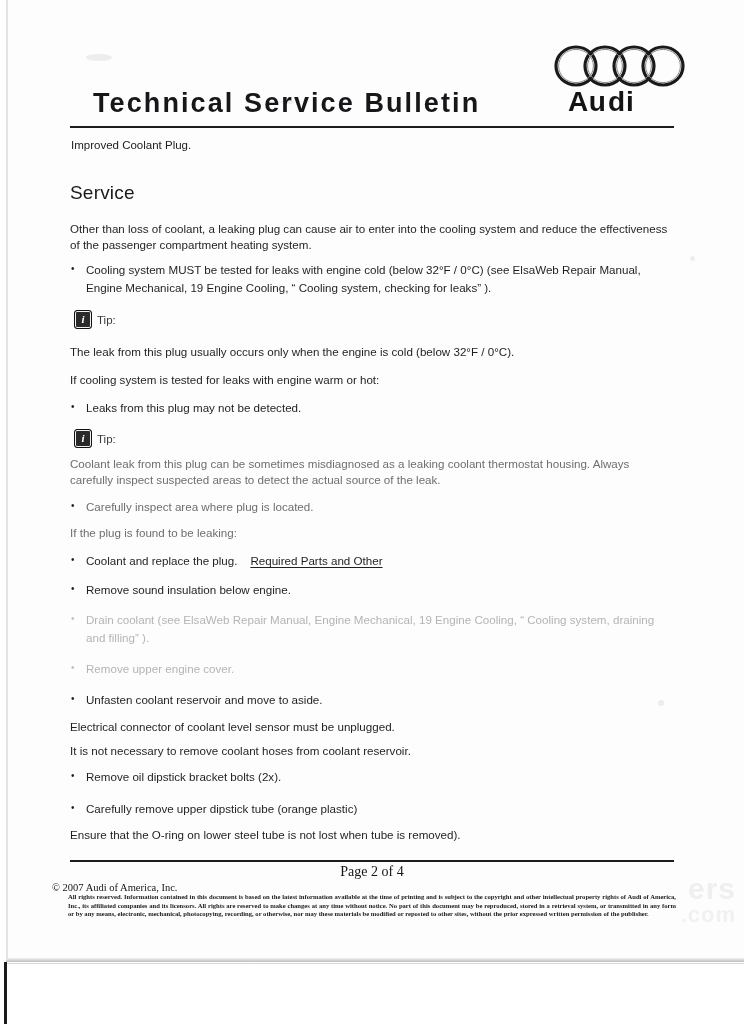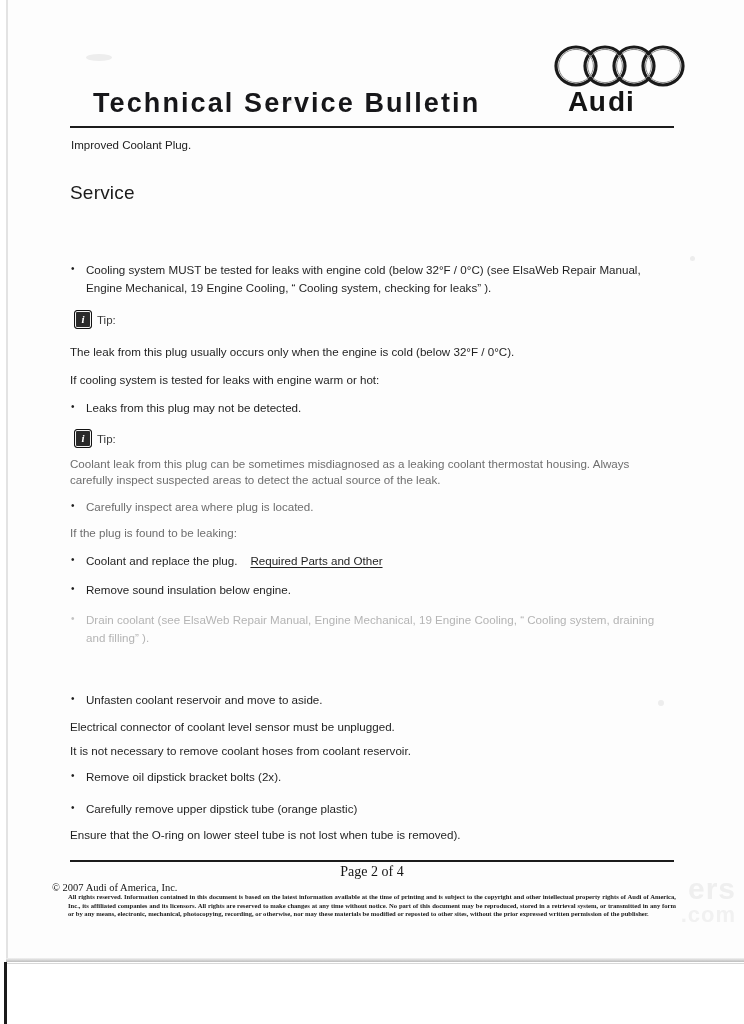--- a/index.html
+++ b/index.html
@@ -298,20 +298,21 @@
       <text x="40" y="27" font-family="Liberation Sans, sans-serif" font-size="28" font-weight="bold" fill="#141414" letter-spacing="0.5">d</text>
       <text x="58" y="27" font-family="Liberation Sans, sans-serif" font-size="28" font-weight="bold" fill="#141414" letter-spacing="0.5">i</text>
     </svg>
   </div>
 
   <div class="header-rule"></div>
   <div class="subtitle">Improved Coolant Plug.</div>
 
   <div class="section-heading" style="top:182px;">Service</div>
 
+  <div class="para" style="top:221px;">Other than loss of coolant, a leaking plug can cause air to enter into the cooling system and reduce the effectiveness of the passenger compartment heating system.</div>
 
   <div class="bullet" style="top:261px;">Cooling system MUST be tested for leaks with engine cold (below 32°F / 0°C) (see ElsaWeb Repair Manual, Engine Mechanical, 19 Engine Cooling, “  Cooling system, checking for leaks”  ).</div>
 
   <div class="tip-row" style="top:310px;">
     <span class="tip-icon">
         <span>i</span>
       </span>
     <span class="tip-label">Tip:</span>
   </div>
 
@@ -336,20 +337,21 @@
 
   <div class="bullet" style="top:552px;">
     <span>Coolant and replace the plug.</span>
     <span>&nbsp;&nbsp;&nbsp;</span><span class="u-link">Required Parts and Other</span>
   </div>
 
   <div class="bullet" style="top:581px;">Remove sound insulation below engine.</div>
 
   <div class="bullet faded" style="top:611px;">Drain coolant (see ElsaWeb Repair Manual, Engine Mechanical, 19 Engine Cooling, “  Cooling system, draining and filling”  ).</div>
 
+  <div class="bullet faded" style="top:660px;">Remove upper engine cover.</div>
 
   <div class="bullet" style="top:691px;">Unfasten coolant reservoir and move to aside.</div>
 
   <div class="para" style="top:719px;">Electrical connector of coolant level sensor must be unplugged.</div>
 
   <div class="para" style="top:743px;">It is not necessary to remove coolant hoses from coolant reservoir.</div>
 
   <div class="bullet" style="top:768px;">Remove oil dipstick bracket bolts (2x).</div>
 
   <div class="bullet" style="top:800px;">Carefully remove upper dipstick tube (orange plastic)</div>

